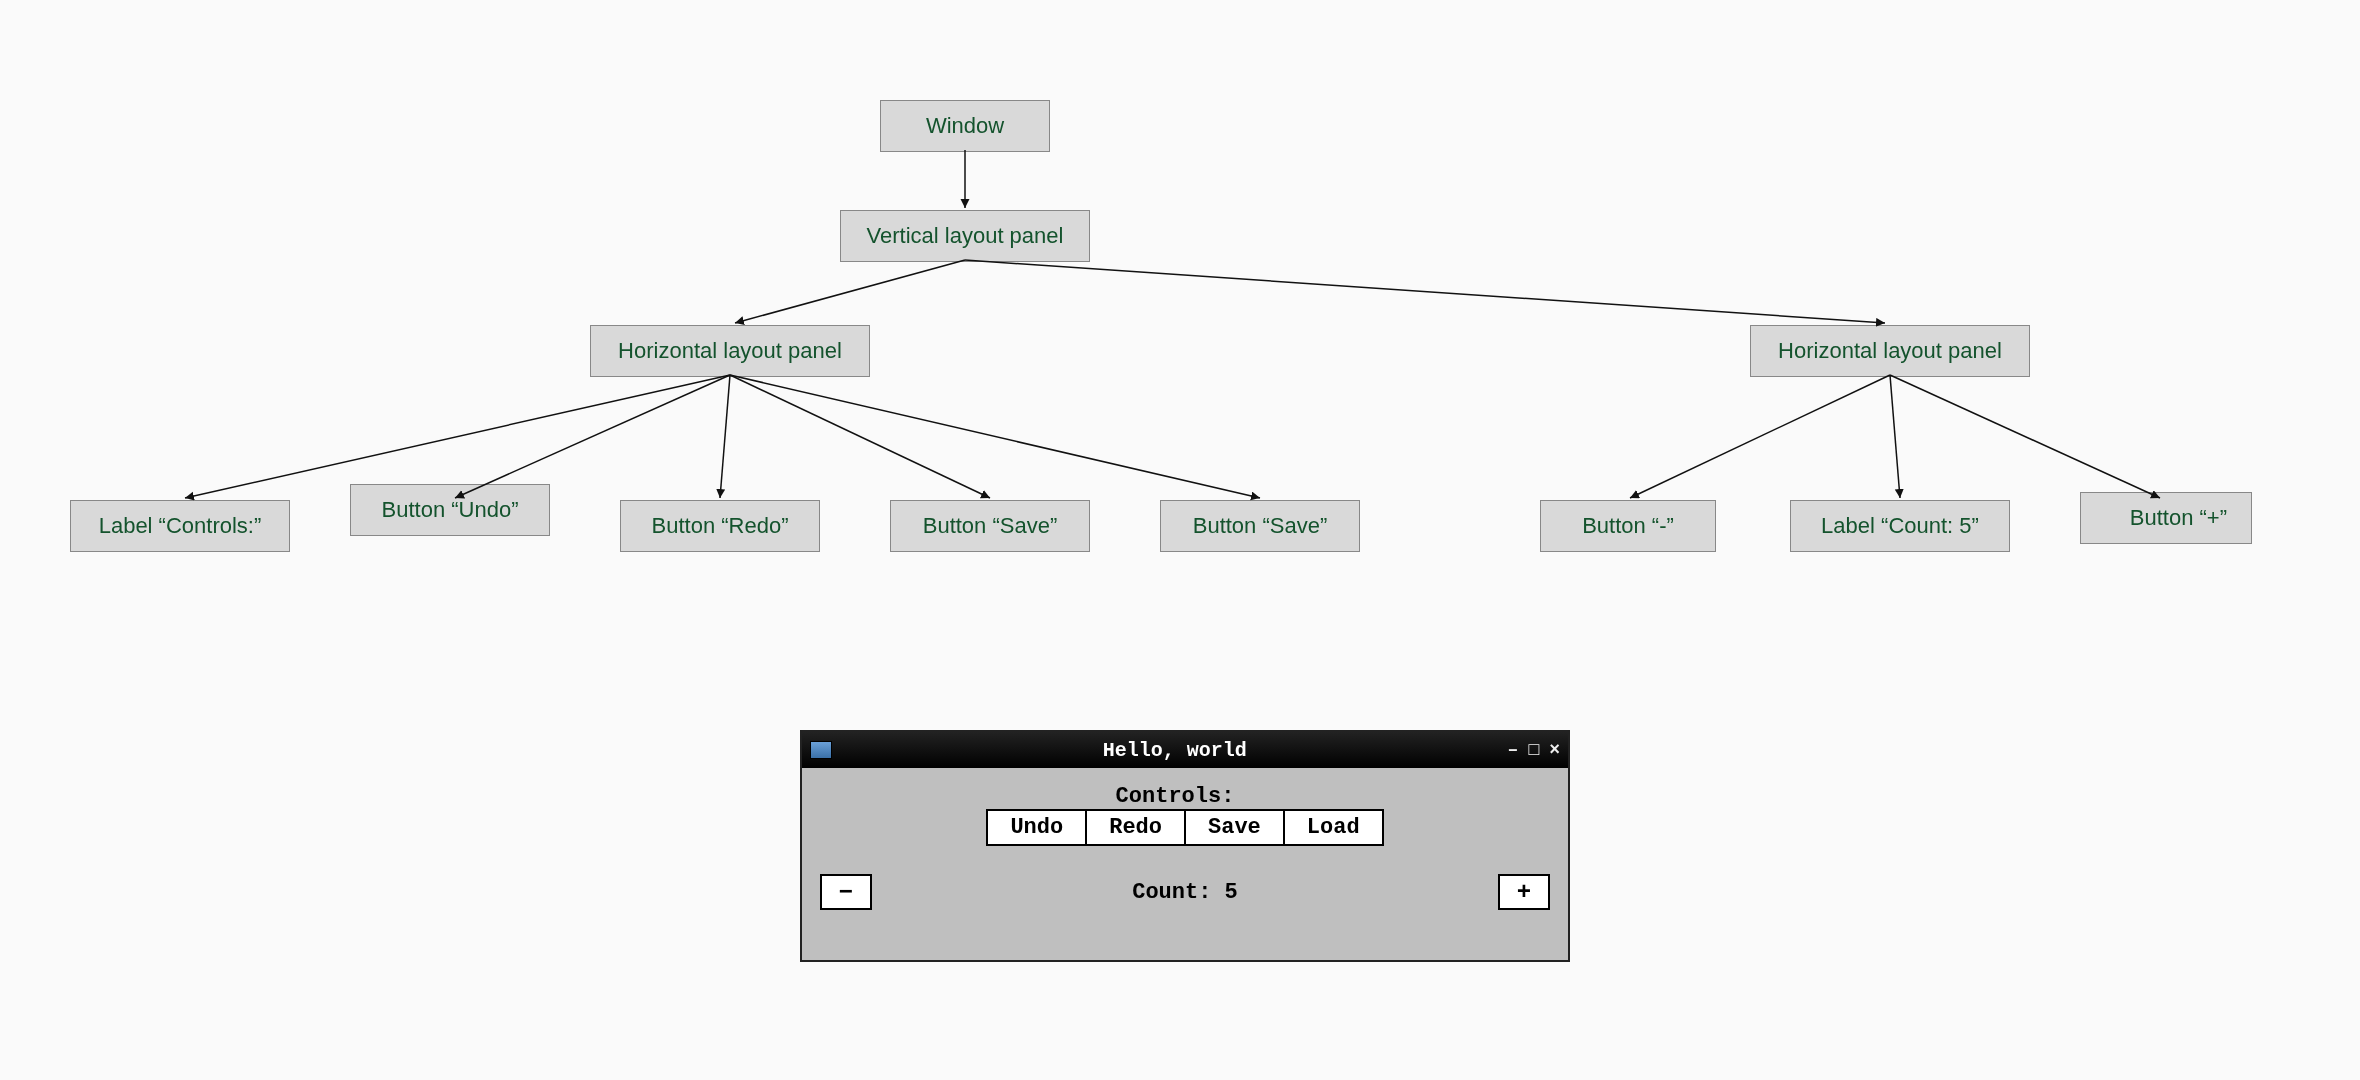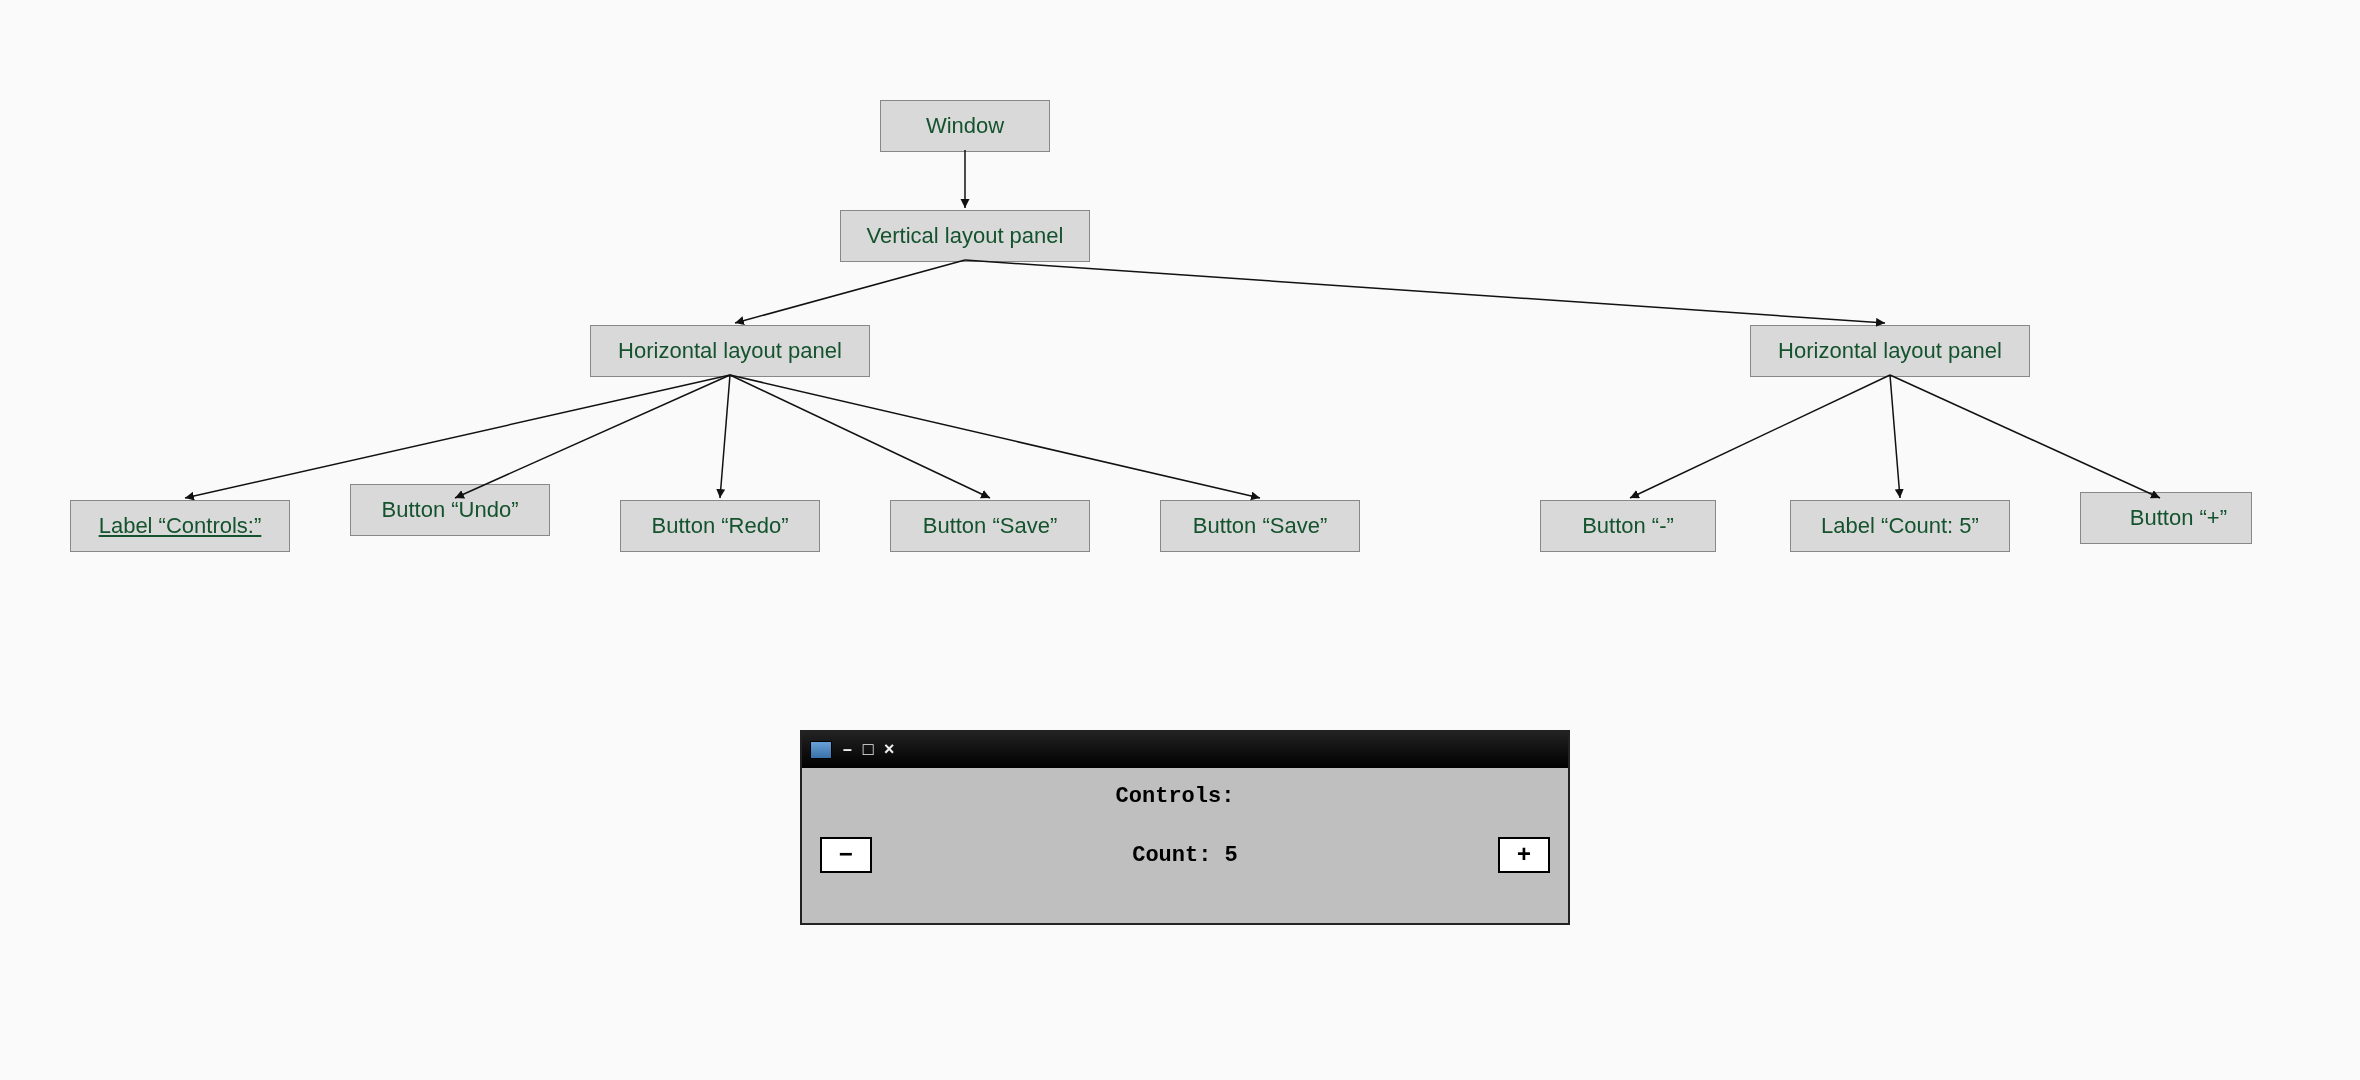--- a/index.html
+++ b/index.html
@@ -126,21 +126,21 @@
 
 <div class="tree">
 
   <div class="node" style="left:880px; top:0px; width:170px;">Window</div>
 
   <div class="node" style="left:840px; top:110px; width:250px;">Vertical layout panel</div>
 
   <div class="node" style="left:590px; top:225px; width:280px;">Horizontal layout panel</div>
   <div class="node" style="left:1750px; top:225px; width:280px;">Horizontal layout panel</div>
 
-  <div class="node" style="left:70px; top:400px; width:220px;text-decoration:underline;">Label “Controls:”</div>
+  <div class="node" style="left:70px; top:400px; width:220px;">Label “Controls:”</div>
   <div class="node" style="left:350px; top:384px; width:200px;">Button “Undo”</div>
   <div class="node" style="left:620px; top:400px; width:200px;">Button “Redo”</div>
   <div class="node" style="left:890px; top:400px; width:200px;">Button “Save”</div>
   <div class="node" style="left:1160px; top:400px; width:200px;">Button “Save”</div>
 
   <div class="node" style="left:1540px; top:400px; width:176px;">Button “-”</div>
   <div class="node" style="left:1790px; top:400px; width:220px;">Label “Count: 5”</div>
   <div class="node" style="left:2080px; top:392px; width:172px;text-align:right;">Button “+”</div>
 
   <svg class="arrows">
@@ -164,29 +164,36 @@
 
     <line x1="1890" y1="275" x2="1630" y2="398" stroke="#111" stroke-width="1.5" marker-end="url(#ah)"></line>
     <line x1="1890" y1="275" x2="1900" y2="398" stroke="#111" stroke-width="1.5" marker-end="url(#ah)"></line>
     <line x1="1890" y1="275" x2="2160" y2="398" stroke="#111" stroke-width="1.5" marker-end="url(#ah)"></line>
   </svg>
 </div>
 
 <div class="gui-window">
   <div class="titlebar">
     <div class="winicon"></div>
+    <div class="title">Hello, world</div>
     <div class="winbtns">
       <span>–</span>
       <span>□</span>
       <span>×</span>
     </div>
   </div>
   <div class="gui-body">
     <div class="controls-row">
       <span class="lbl">Controls:</span>
+      <div class="btn-group">
+        <div class="gbtn">Undo</div>
+        <div class="gbtn">Redo</div>
+        <div class="gbtn">Save</div>
+        <div class="gbtn">Load</div>
+      </div>
     </div>
     <div class="count-row">
       <div class="sqbtn">−</div>
       <span>Count: 5</span>
       <div class="sqbtn">+</div>
     </div>
   </div>
 </div>
 
 </body></html>

